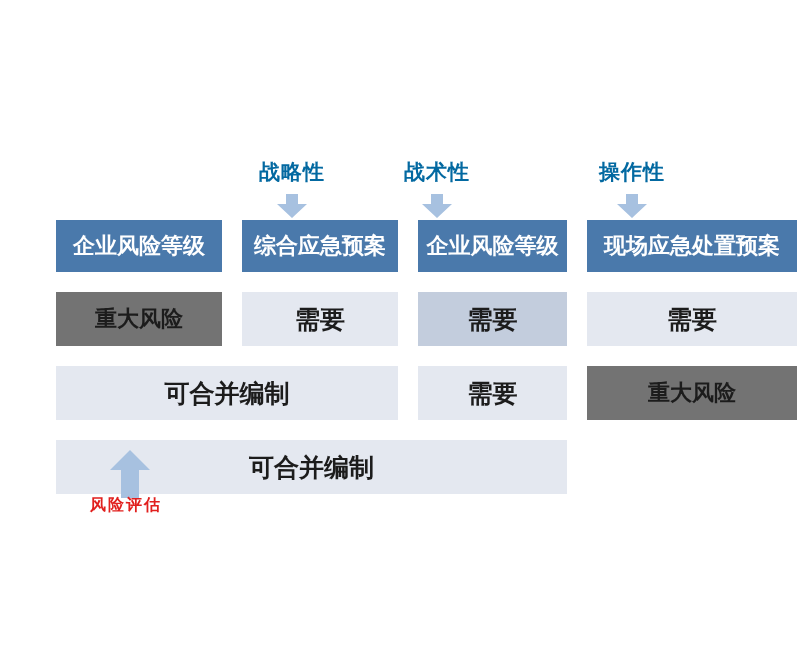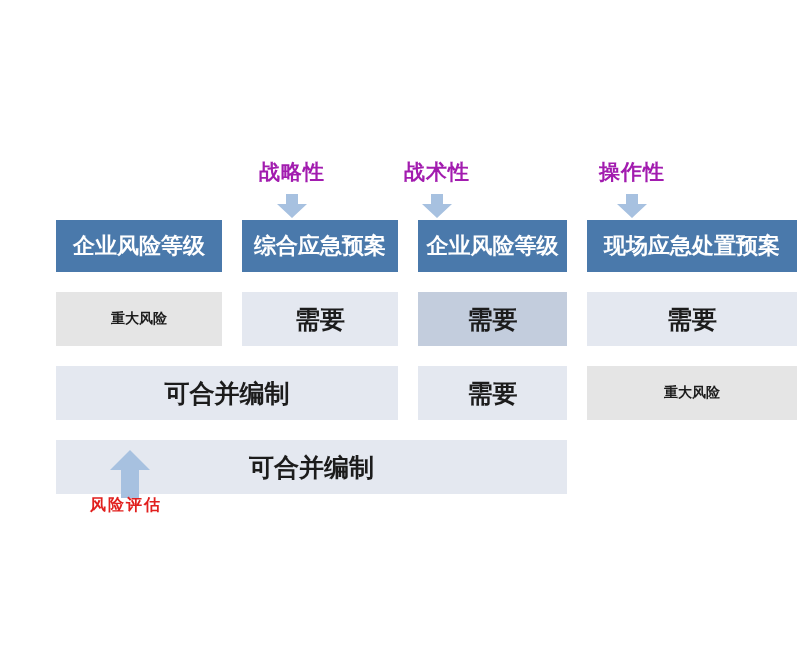--- a/index.html
+++ b/index.html
@@ -22,21 +22,21 @@
     top: 159px;
     width: 120px;
     display: flex;
     flex-direction: column;
     align-items: center;
   }
   .anno-label {
     font-family: "Liberation Serif", serif;
     font-size: 21px;
     font-weight: bold;
-    color: #a21caf;
+    color: #0369a1;
     letter-spacing: 1px;
     line-height: 26px;
     white-space: nowrap;
   }
   .anno-arrow { margin-top: 9px; }
 
   
   .risk-table {
     position: absolute;
     left: 56px;
@@ -54,23 +54,23 @@
     justify-content: center;
     white-space: nowrap;
   }
   .th {
     background: #4a79ab;
     color: #ffffff;
     font-size: 22px;
     font-weight: bold;
   }
   .level {
-    background: #e5e5e5;
+    background: #737373;
     color: #1c1c1c;
-    font-size: 14px;
+    font-size: 22px;
     font-weight: bold;
   }
   .cell {
     background: #e4e8f0;
     color: #1c1c1c;
     font-size: 25px;
     font-weight: bold;
   }
   .cell.highlight { background: #c3cddd; }
   .span2 { grid-column: span 2; }

